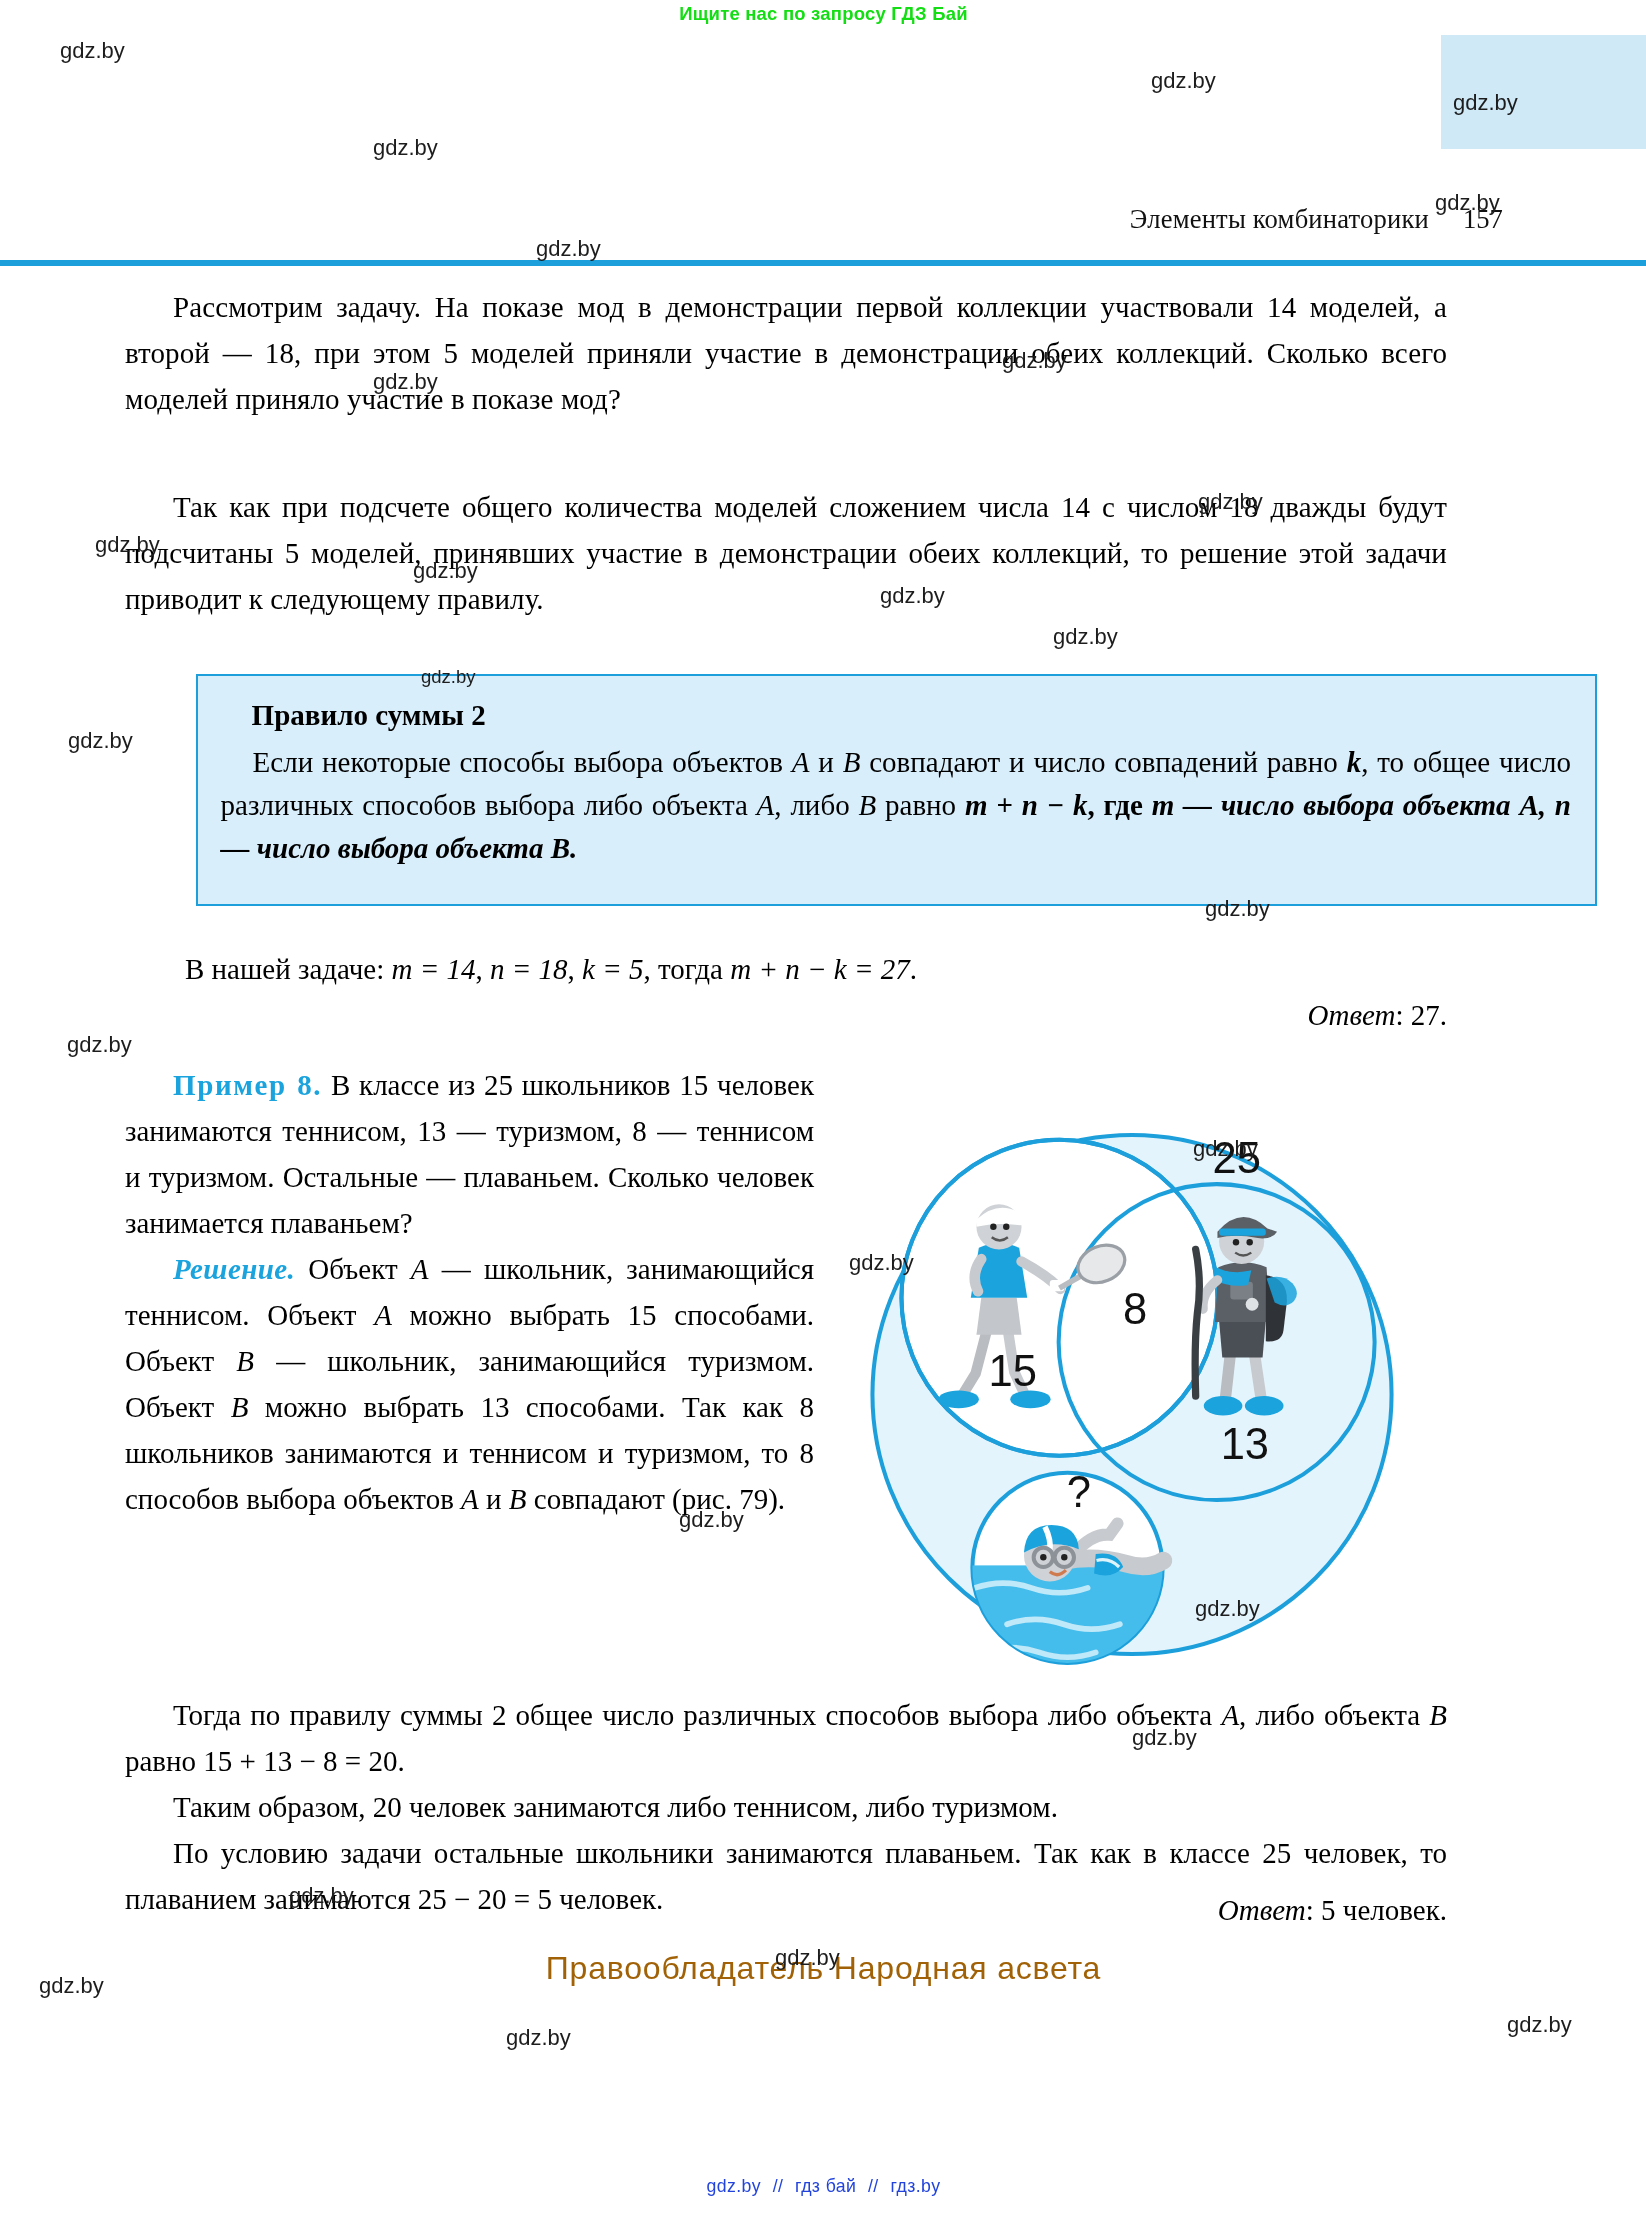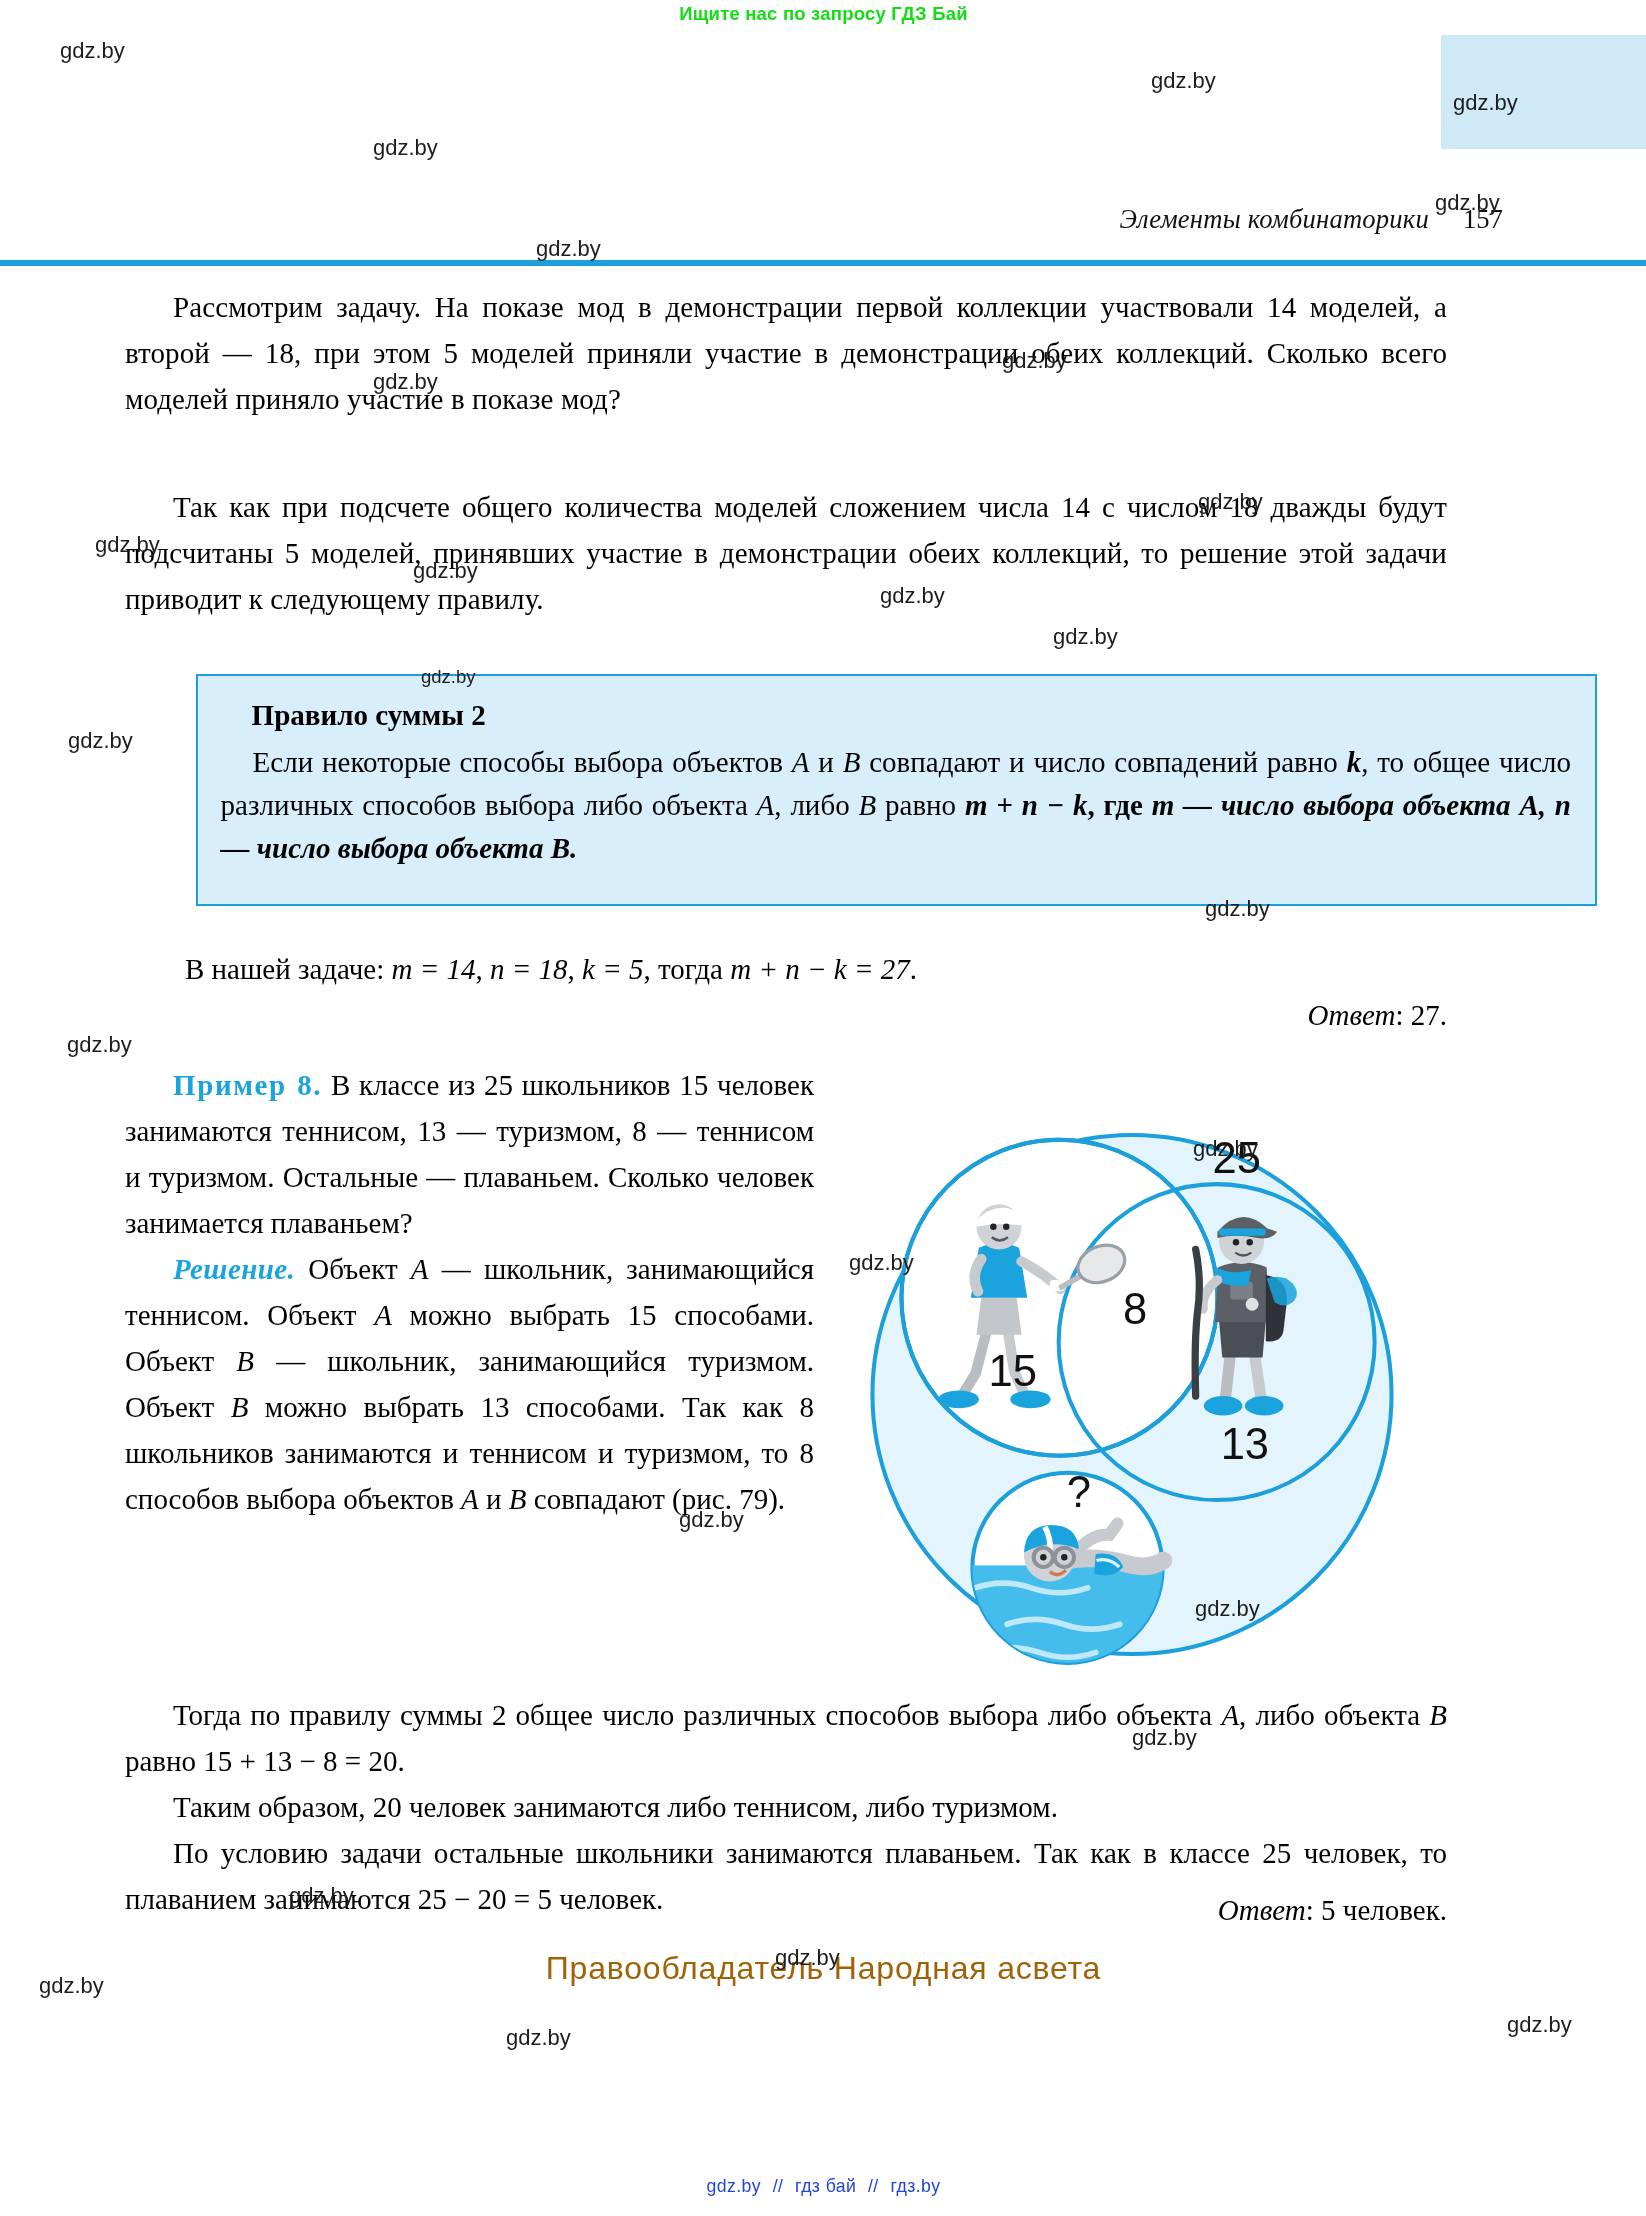--- a/index.html
+++ b/index.html
@@ -45,21 +45,20 @@
   }
   .header-title {
     position: absolute;
     top: 204px;
     left: 1010px;
     width: 419px;
     text-align: right;
     font-size: 26.6px;
     color: #111;
     letter-spacing: 0.2px;
-    font-style: italic;
   }
   .header-pagenum {
     position: absolute;
     top: 204px;
     left: 1463px;
     font-size: 26.6px;
     color: #111;
     z-index: 3;
   }
   .header-rule {

